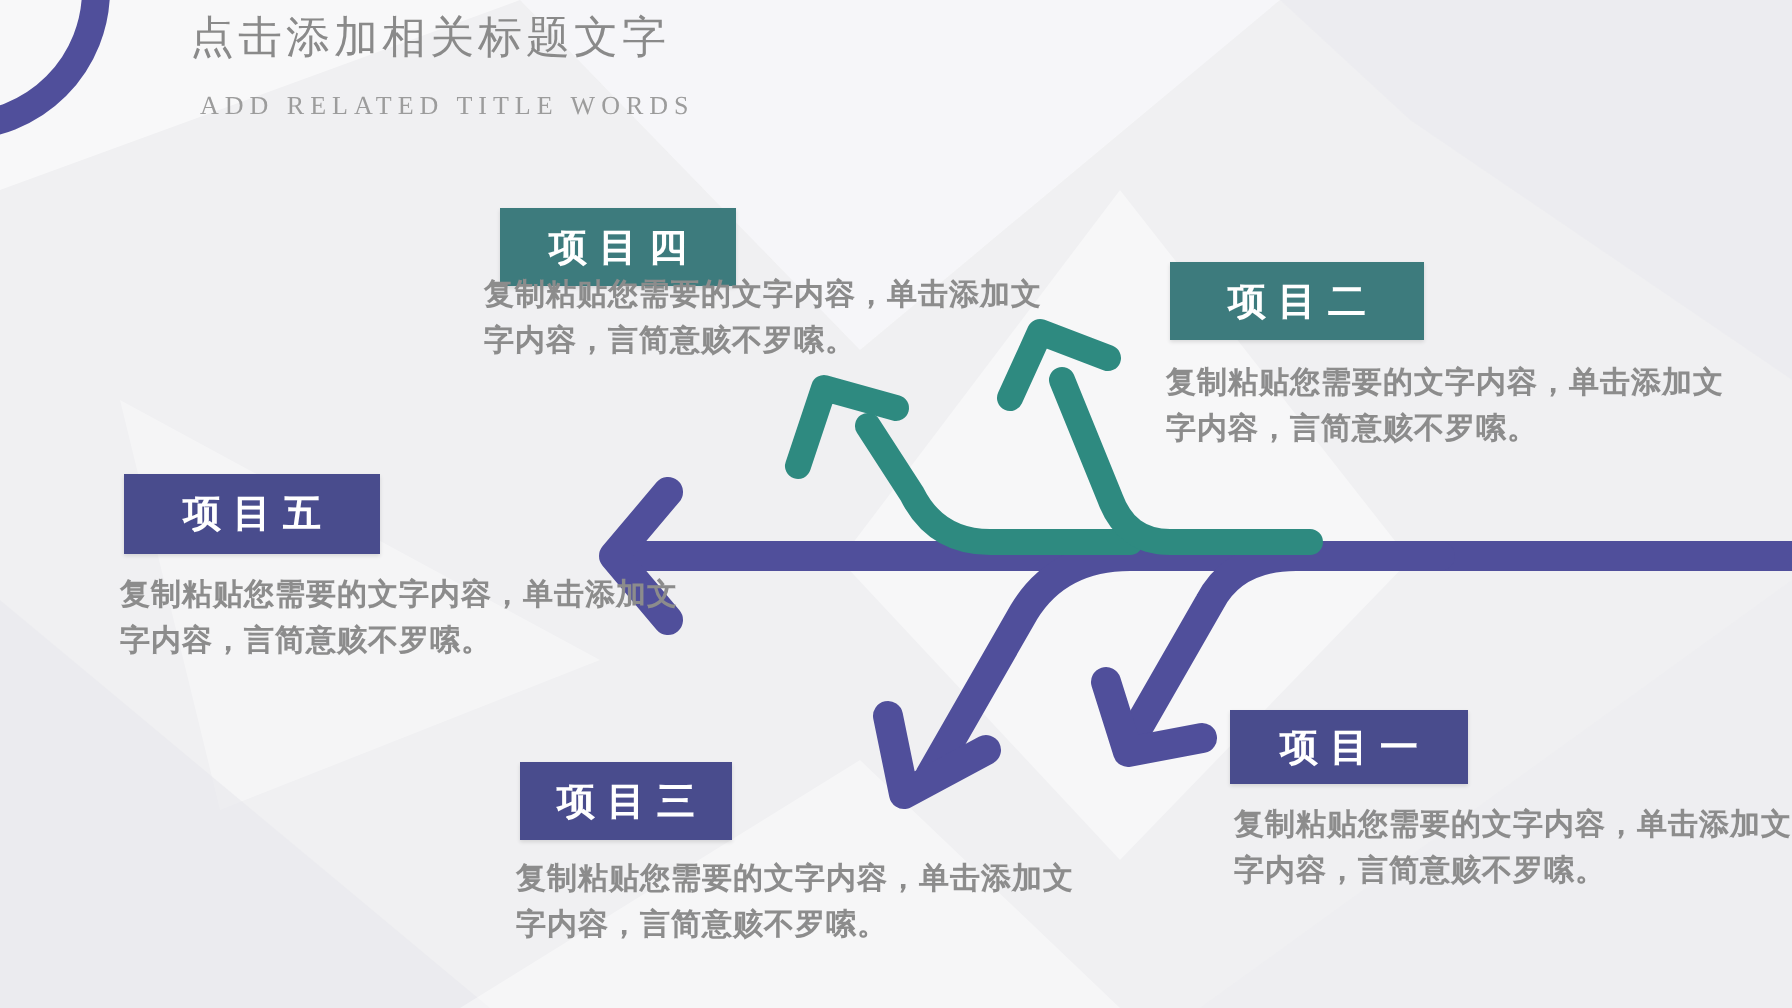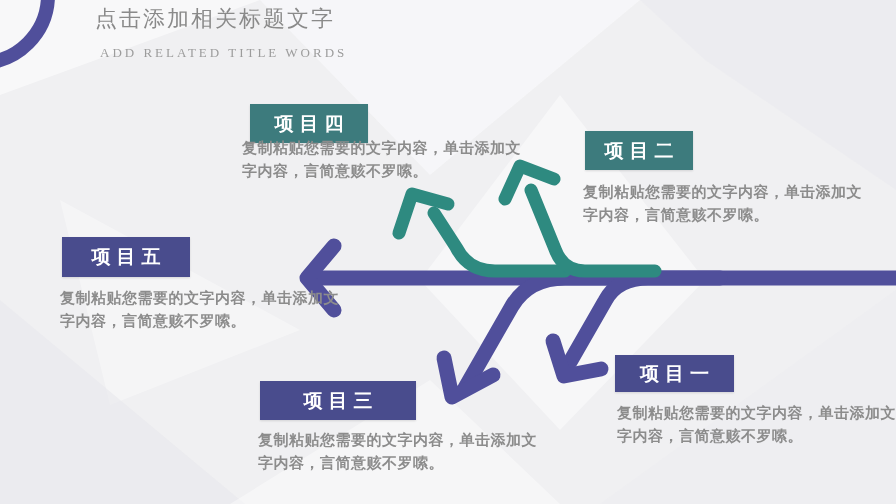--- a/index.html
+++ b/index.html
@@ -42,25 +42,25 @@
     position:absolute;margin:0;
     font-size:15px;line-height:23px;letter-spacing:0.5px;
     color:var(--body-text,#8C8C8C);
     white-space:nowrap;
     font-weight:bold;
   }
 
   
   .tag-four {left:250px;top:88px; width:118px;height:39px;margin-top:16px;}
   .desc-four{left:242px;top:137px;}
-  .tag-two  {left:585px;top:131px;width:108px;height:39px;}
+  .tag-two  {left:585px;top:131px;width:127px;height:39px;}
   .desc-two {left:583px;top:181px;}
   .tag-five {left:62px; top:237px;width:128px;height:40px;}
   .desc-five{left:60px; top:287px;}
-  .tag-three{left:260px;top:381px;width:156px;height:39px;}
+  .tag-three{left:260px;top:381px;width:106px;height:39px;}
   .desc-three{left:258px;top:429px;}
   .tag-one  {left:615px;top:355px;width:119px;height:37px;}
   .desc-one {left:617px;top:402px;}
 
   
   .st-purple{fill:none;stroke:var(--purple-arrow,#504F9B);stroke-width:15;stroke-linecap:round;stroke-linejoin:round;}
   .st-teal  {fill:none;stroke:var(--teal-arrow,#2E8A80); stroke-width:13;stroke-linecap:round;stroke-linejoin:round;}
   .st-ring  {fill:none;stroke:var(--purple-arrow,#504F9B);stroke-width:14;}
 </style>
 </head>

